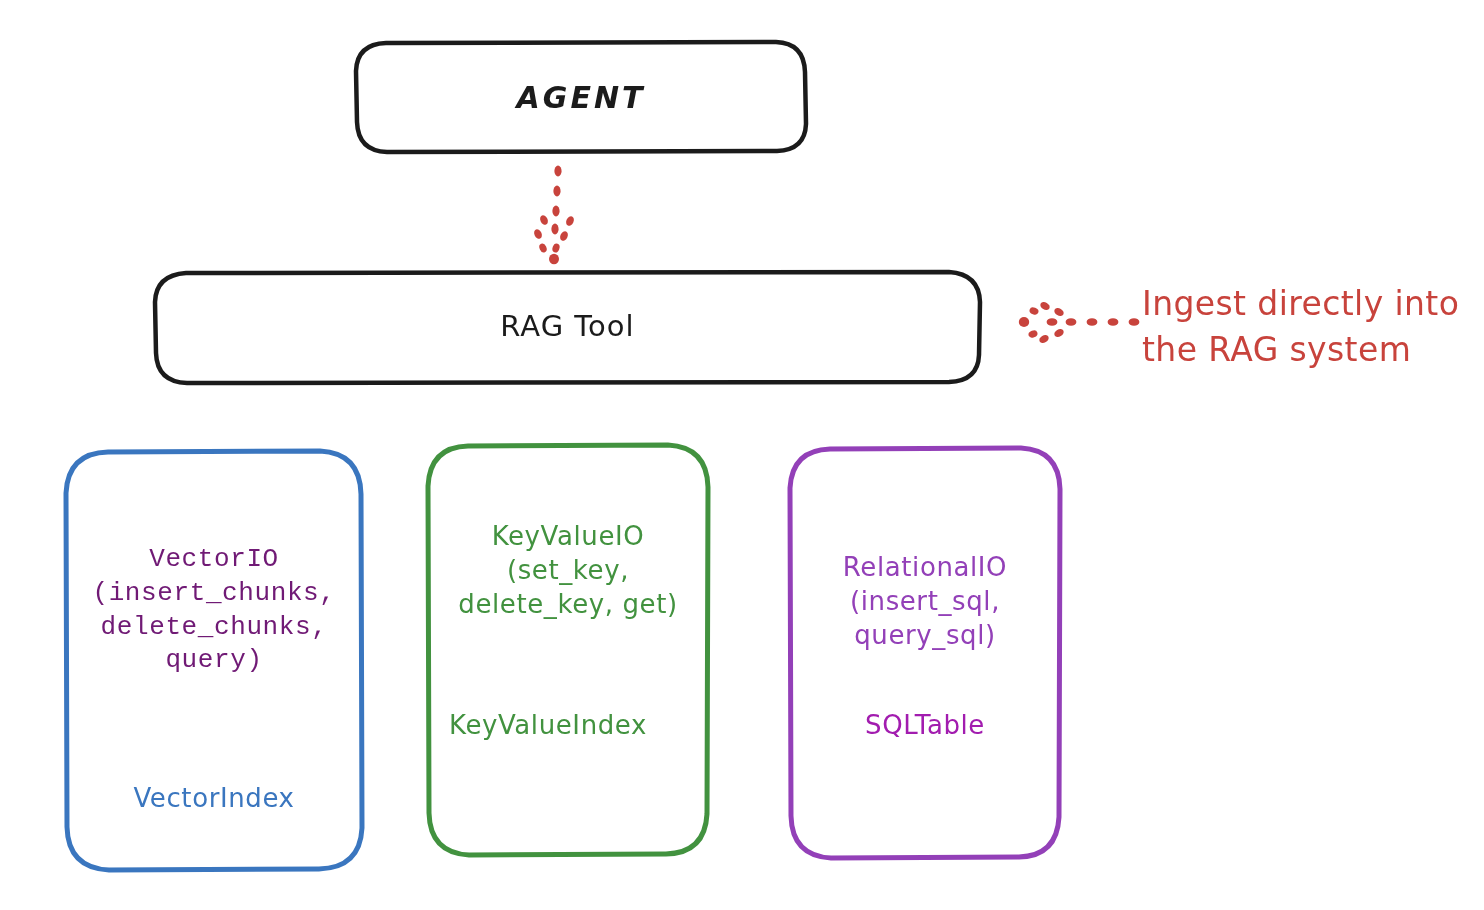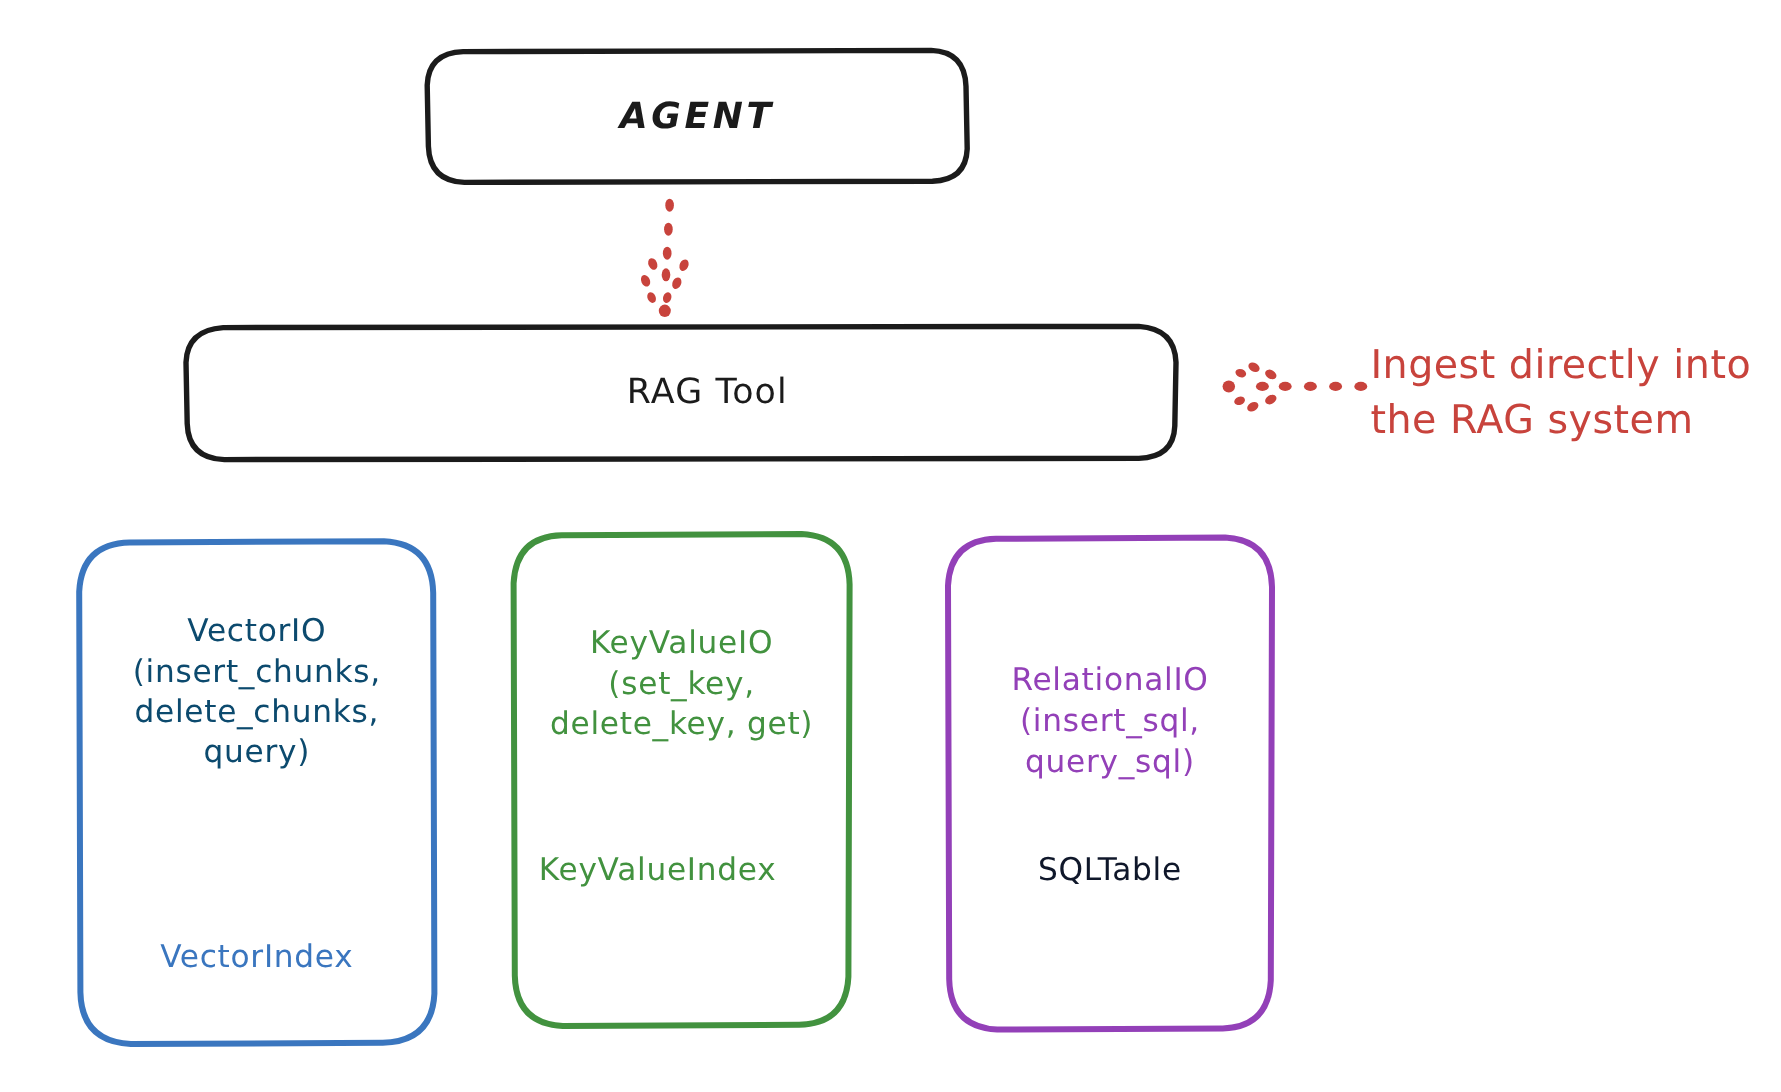--- a/index.html
+++ b/index.html
@@ -36,40 +36,39 @@
     font-weight: 600;
     font-style: italic;
     letter-spacing: 3px;
     color: #1b1b1b;
   }
   #ragtool-label {
     left: 155px; top: 308px; width: 825px;
     font-size: 29px;
     color: #1b1b1b;
     letter-spacing: 1px;
-    margin-left: 22px;
   }
 
   .leaf-primary {
     font-size: 26px;
     letter-spacing: 0.6px;
   }
   .leaf-secondary {
     font-size: 26px;
     letter-spacing: 0.6px;
   }
 
-  #vectorio-primary   { left: 66px;  top: 510px; width: 296px; color: #0c4a6e; }
+  #vectorio-primary   { left: 66px;  top: 543px; width: 296px; color: #701a75; font-family: Liberation Mono, monospace; }
   #vectorio-secondary { left: 66px;  top: 782px; width: 296px; color: #3a76bf; }
 
   #keyvalueio-primary   { left: 420px; top: 520px; width: 296px; color: #42923f; }
   #keyvalueio-secondary { left: 400px; top: 709px; width: 296px; color: #42923f; }
 
   #relationalio-primary   { left: 785px; top: 551px; width: 280px; color: #9340b8; }
-  #relationalio-secondary { left: 785px; top: 709px; width: 280px; color: #0f172a; }
+  #relationalio-secondary { left: 785px; top: 709px; width: 280px; color: #a21caf; }
 
   
   #annotation-text {
     position: absolute;
     left: 1142px;
     top: 281px;
     width: 330px;
     font-size: 33px;
     line-height: 1.38;
     color: #c8433c;

